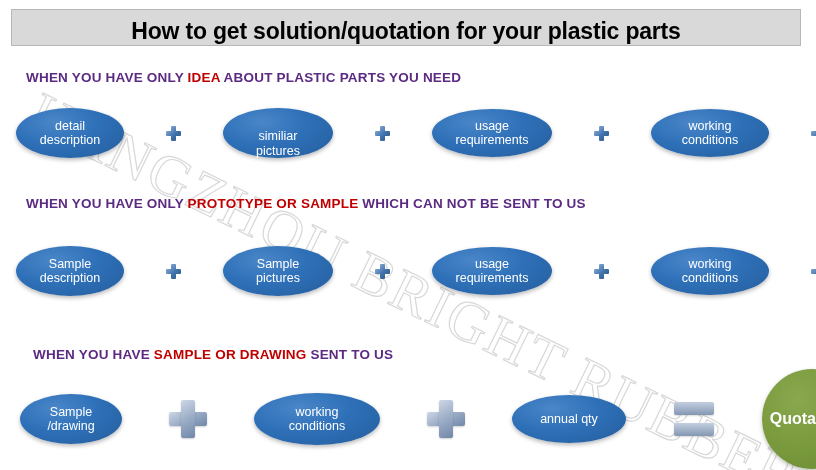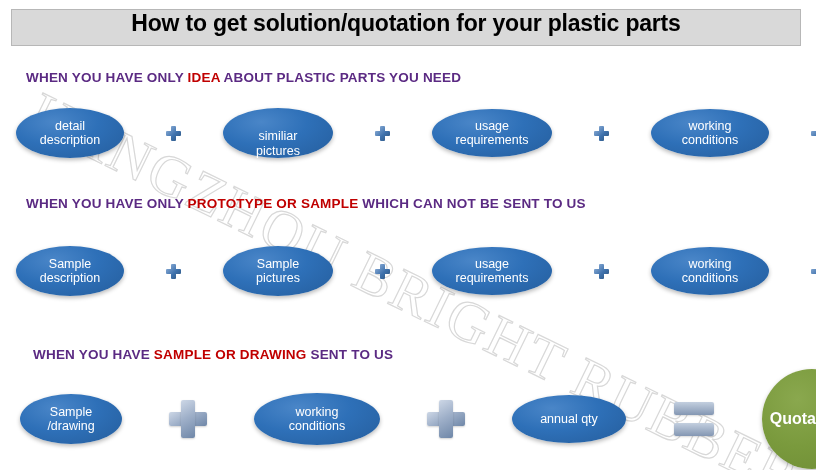--- a/index.html
+++ b/index.html
@@ -39,21 +39,21 @@
   #title-box {
     position: absolute;
     left: 11px;
     top: 9px;
     width: 790px;
     height: 37px;
     background: #d9d9d9;
     border: 1px solid #b7b7b7;
     box-sizing: border-box;
     display: flex;
-    align-items: flex-start;
+    align-items: flex-end;
     justify-content: center;
     z-index: 10;
   }
   #title-box .title-text {
     font-family: "Liberation Sans", sans-serif;
     font-weight: bold;
     font-size: 23px;
     color: #000000;
     letter-spacing: -0.2px;
     white-space: nowrap;

